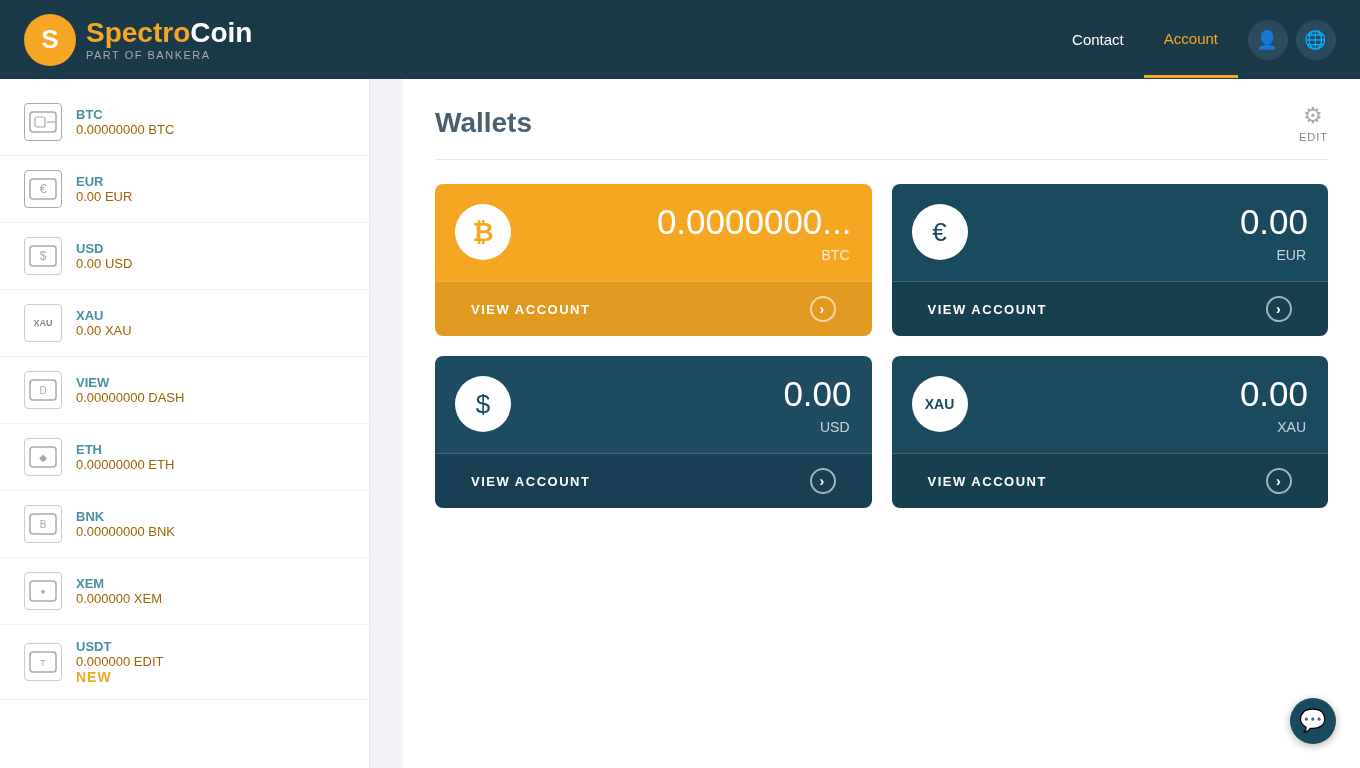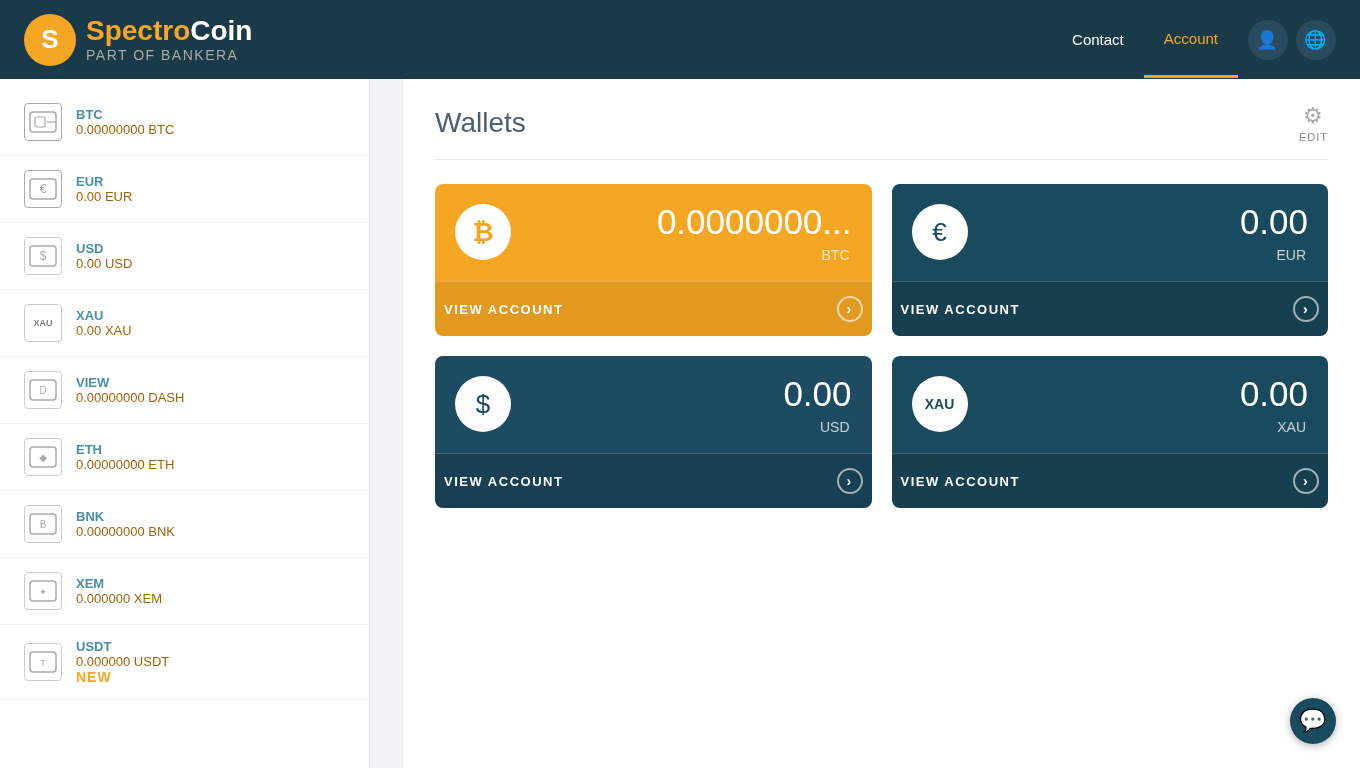--- a/index.html
+++ b/index.html
@@ -28,21 +28,21 @@
       flex-direction: column;
     }
     .logo-main {
       font-size: 28px;
       font-weight: 700;
       color: white;
       line-height: 1.1;
     }
     .logo-main span { color: #f5a623; }
     .logo-sub {
-      font-size: 14px;
+      font-size: 11px;
       color: #aaa;
       letter-spacing: 1.5px;
       text-transform: uppercase;
     }
     .header-nav {
       margin-left: auto;
       display: flex;
       align-items: center;
       gap: 0;
     }
@@ -142,21 +142,21 @@
       display: flex;
       align-items: center;
       justify-content: space-between;
       padding-bottom: 16px;
       border-bottom: 1px solid #e8e8e8;
       margin-bottom: 24px;
     }
     .wallets-title {
       font-size: 28px;
       color: #4a6070;
-      font-weight: 400;
+      font-weight: 700;
     }
     .edit-btn {
       display: flex;
       flex-direction: column;
       align-items: center;
       gap: 2px;
       cursor: pointer;
       background: none;
       border: none;
       color: #888;
@@ -219,21 +219,21 @@
       color: rgba(255,255,255,0.75);
       margin-top: 8px;
       text-align: right;
       padding-right: 2px;
       padding-bottom: 8px;
     }
     .card-footer {
       display: flex;
       align-items: center;
       justify-content: space-between;
-      padding: 14px 9px;
+      padding: 14px 36px;
       font-size: 13px;
       font-weight: 700;
       color: white;
       letter-spacing: 1.5px;
       text-transform: uppercase;
       border-top: 1px solid rgba(255,255,255,0.2);
     }
     .card-footer.orange-footer { background: rgba(0,0,0,0.08); }
     .card-footer.teal-footer { background: rgba(0,0,0,0.15); }
     .arrow-circle {
@@ -405,21 +405,21 @@
 
     <div class="sidebar-item">
       <div class="wallet-icon">
         <svg width="28" height="22" viewBox="0 0 28 22">
             <rect x="1" y="1" width="26" height="20" rx="3" fill="none" stroke="#aaa" stroke-width="1.5"></rect>
             <text x="14" y="15" text-anchor="middle" font-size="9" fill="#aaa">T</text>
           </svg>
       </div>
       <div>
         <div class="sidebar-currency">USDT</div>
-        <div class="sidebar-amount">0.000000 USDT</div>
+        <div class="sidebar-amount">0.000000 EDIT</div>
         <div class="sidebar-badge">NEW</div>
       </div>
     </div>
   </aside>
 
   <main class="main-content">
     <div class="wallets-header">
       <h1 class="wallets-title">Wallets</h1>
       <button class="edit-btn">
         <span class="edit-gear">⚙</span>

